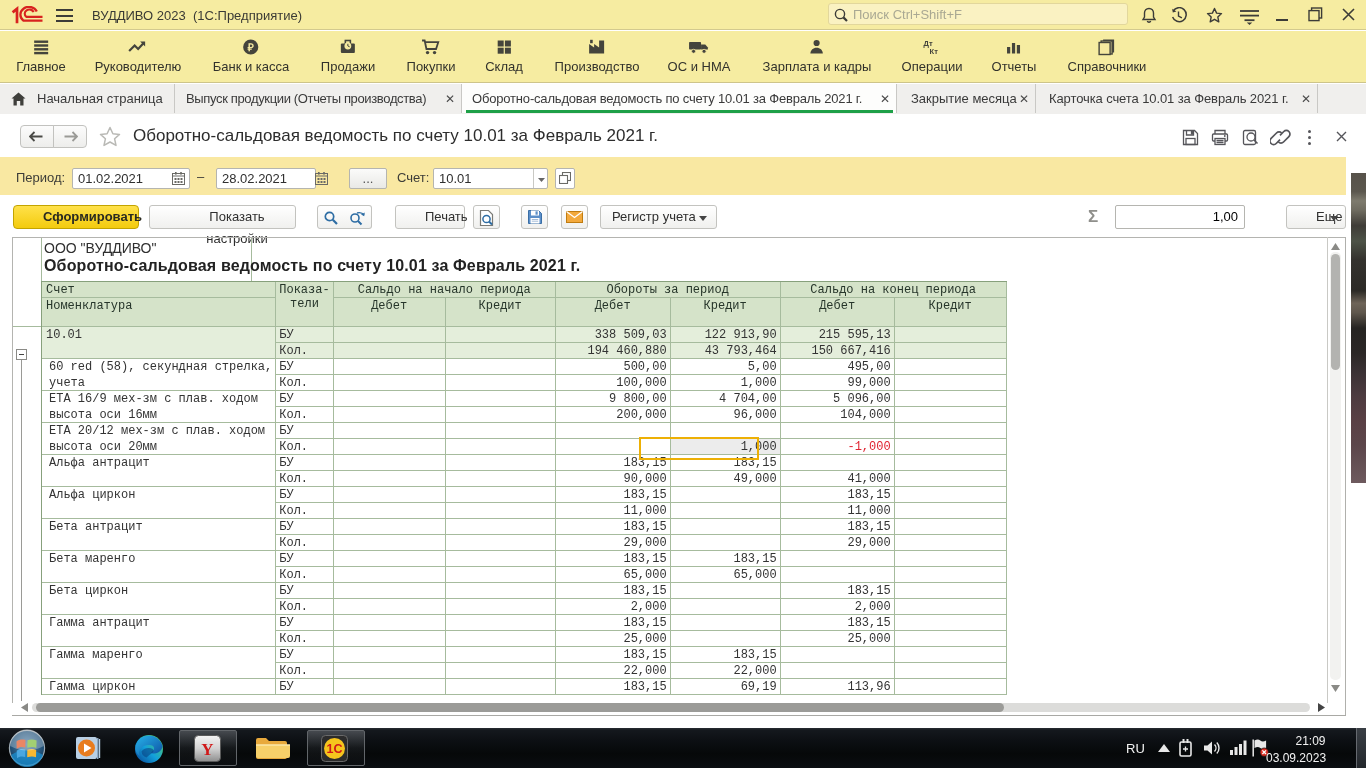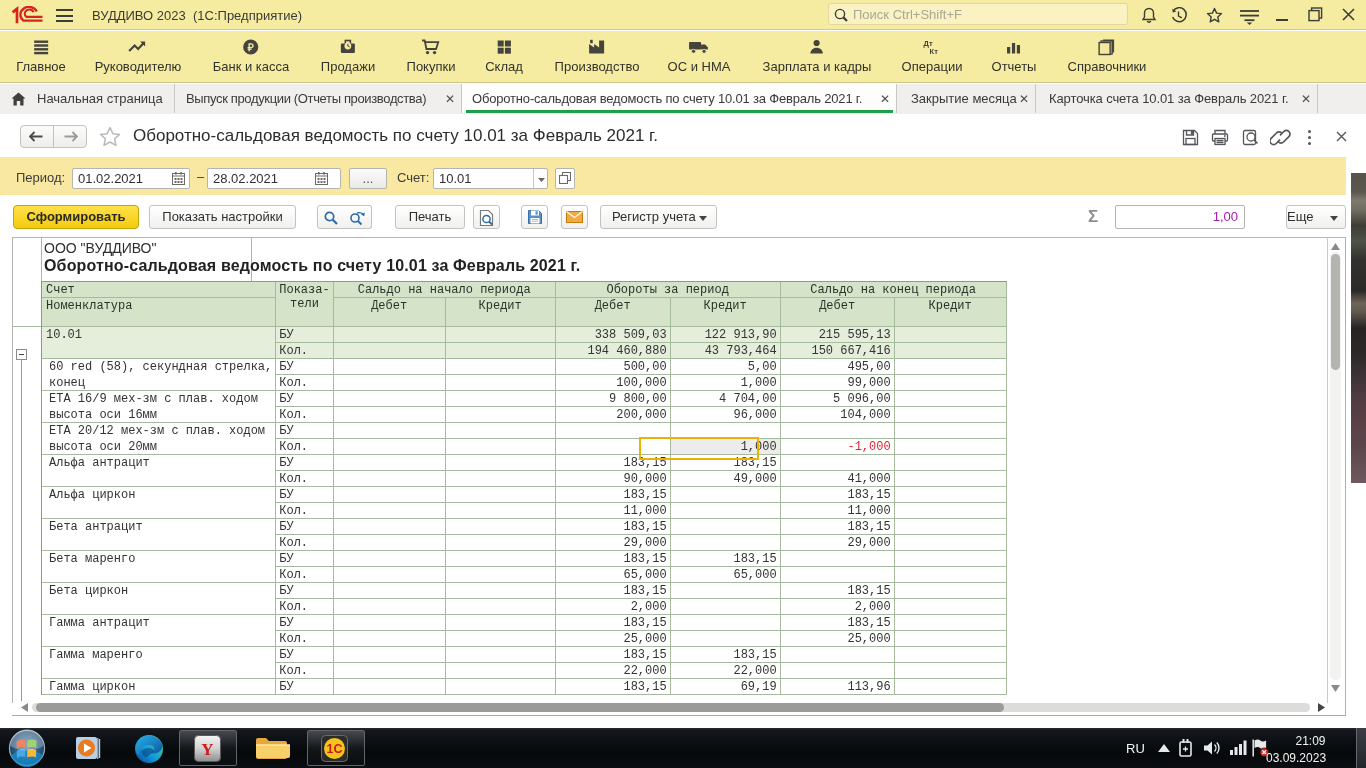--- a/index.html
+++ b/index.html
@@ -33,21 +33,21 @@
 .tico { position:absolute; top:129px; }
 
 
 #params { left:0; top:157px; width:1346px; height:38px; background:#f9e8a2; }
 .plab { position:absolute; top:13px; font-size:13px; color:#3c3c38; }
 .pinput { position:absolute; top:168px; height:21px; background:#fff; border:1px solid #b5b5b0; border-radius:2px; font-size:13px; color:#2f2f2f; line-height:19px; padding-left:5px; }
 
 
 .btn { position:absolute; top:205px; height:24px; background:linear-gradient(#ffffff,#f0f0ee); border:1px solid #c3c3bf; border-radius:3px; font-size:13px; color:#2f2f2f; text-align:center; }
 #btn-form { left:13px; width:126px; background:linear-gradient(#ffe14a,#f3cb0e); border:1px solid #c3a400; border-radius:4px; font-weight:bold; color:#2a2a20; }
-.btn span.lbl { display:inline-block; line-height:22px; }
+.btn span.lbl { display:inline-block; line-height:22px;margin-left:29px; }
 
 
 #report-frame-top { left:12px; top:237px; width:1334px; height:1px; background:#b4b4b0; }
 #report-frame-left { left:12px; top:237px; width:1px; height:466px; background:#b4b4b0; }
 #win-right { left:1345px; top:237px; width:1px; height:479px; background:#b0b0ac; }
 #win-bottom { left:12px; top:715px; width:1334px; height:1px; background:#a9a9a5; }
 #vsep-scroll { left:1327px; top:237px; width:1px; height:466px; background:#c9c9c5; }
 
 #gutline-h { left:13px; top:326px; width:28px; height:1px; background:#a6bb9d; }
 #treeline { left:21px; top:360px; width:1px; height:341px; background:#9a9a96; }
@@ -357,21 +357,21 @@
       <rect x="5.5" y="6" width="2" height="2"></rect>
       <rect x="8.5" y="6" width="2" height="2"></rect>
       <rect x="2.5" y="9" width="2" height="2"></rect>
       <rect x="5.5" y="9" width="2" height="2"></rect>
       <rect x="8.5" y="9" width="2" height="2"></rect>
       <rect x="3" y="0" width="1.6" height="2.6"></rect>
       <rect x="8.2" y="0" width="1.6" height="2.6"></rect>
     </g>
   </svg>
 <div class="plab" style="left:197px;top:169px;position:absolute">–</div>
-<div class="pinput" style="left:207px;width:134px">28.02.2021</div>
+<div class="pinput" style="left:216px;width:100px">28.02.2021</div>
 <svg class="abs" style="left:315px;top:172px" width="13" height="13" viewBox="0 0 13 13">
     <rect x="0.5" y="1.5" width="12" height="11" fill="none" stroke="#6a6a66" stroke-width="1"></rect>
     <path d="M0.5 4 h12" stroke="#6a6a66"></path>
     <g fill="#6a6a66">
       <rect x="2.5" y="6" width="2" height="2"></rect>
       <rect x="5.5" y="6" width="2" height="2"></rect>
       <rect x="8.5" y="6" width="2" height="2"></rect>
       <rect x="2.5" y="9" width="2" height="2"></rect>
       <rect x="5.5" y="9" width="2" height="2"></rect>
       <rect x="8.5" y="9" width="2" height="2"></rect>
@@ -431,21 +431,21 @@
       <rect x="0.5" y="0.5" width="16" height="11" fill="#f3a93c" stroke="#c07c10"></rect>
       <path d="M0.5 0.5 L8.5 6.5 L16.5 0.5" fill="none" stroke="#fff" stroke-width="1.2"></path>
     </svg>
 </div>
 <div class="btn" style="left:600px;width:117px;text-align:left"><span class="lbl" style="margin-left:11px">Регистр учета</span>
   <svg style="position:absolute;right:9px;top:10px" width="8" height="5" viewBox="0 0 8 5">
       <path d="M0 0 h8 L4 5 z" fill="#444"></path>
     </svg>
 </div>
 <div class="abs" style="left:1088px;top:207px;font-size:17px;color:#8f8f8b;font-weight:bold">Σ</div>
-<div class="abs" style="left:1115px;top:205px;width:130px;height:24px;background:#fff;border:1px solid #b5b5b0;border-radius:2px;font-size:13px;color:#a21caf;text-align:right;line-height:22px;padding-right:6px">1,00</div>
+<div class="abs" style="left:1115px;top:205px;width:130px;height:24px;background:#fff;border:1px solid #b5b5b0;border-radius:2px;font-size:13px;color:#000000;text-align:right;line-height:22px;padding-right:6px">1,00</div>
 <div class="btn" style="left:1286px;width:60px;text-align:left"><span class="lbl" style="">Еще</span>
   <svg style="position:absolute;right:7px;top:10px" width="8" height="5" viewBox="0 0 8 5">
       <path d="M0 0 h8 L4 5 z" fill="#444"></path>
     </svg>
 </div>
 
 <div class="abs" id="report-frame-top"></div>
 <div class="abs" id="report-frame-left"></div>
 <div class="abs" id="win-right"></div>
 <div class="abs" id="win-bottom"></div>
@@ -514,21 +514,21 @@
         <td class="name nb" style="padding-left:7px">60 red (58), секундная стрелка,</td>
         <td class="pok">БУ</td>
         <td class="n"></td>
         <td class="n"></td>
         <td class="n">500,00</td>
         <td class="n">5,00</td>
         <td class="n">495,00</td>
         <td class="n"></td>
       </tr>
 <tr>
-        <td class="name" style="padding-left:7px">конец</td>
+        <td class="name" style="padding-left:7px">учета</td>
         <td class="pok">Кол.</td>
         <td class="n"></td>
         <td class="n"></td>
         <td class="n">100,000</td>
         <td class="n">1,000</td>
         <td class="n">99,000</td>
         <td class="n"></td>
       </tr>
 <tr>
         <td class="name nb" style="padding-left:7px">ЕТА&nbsp;16/9 мех-зм с плав. ходом</td>

